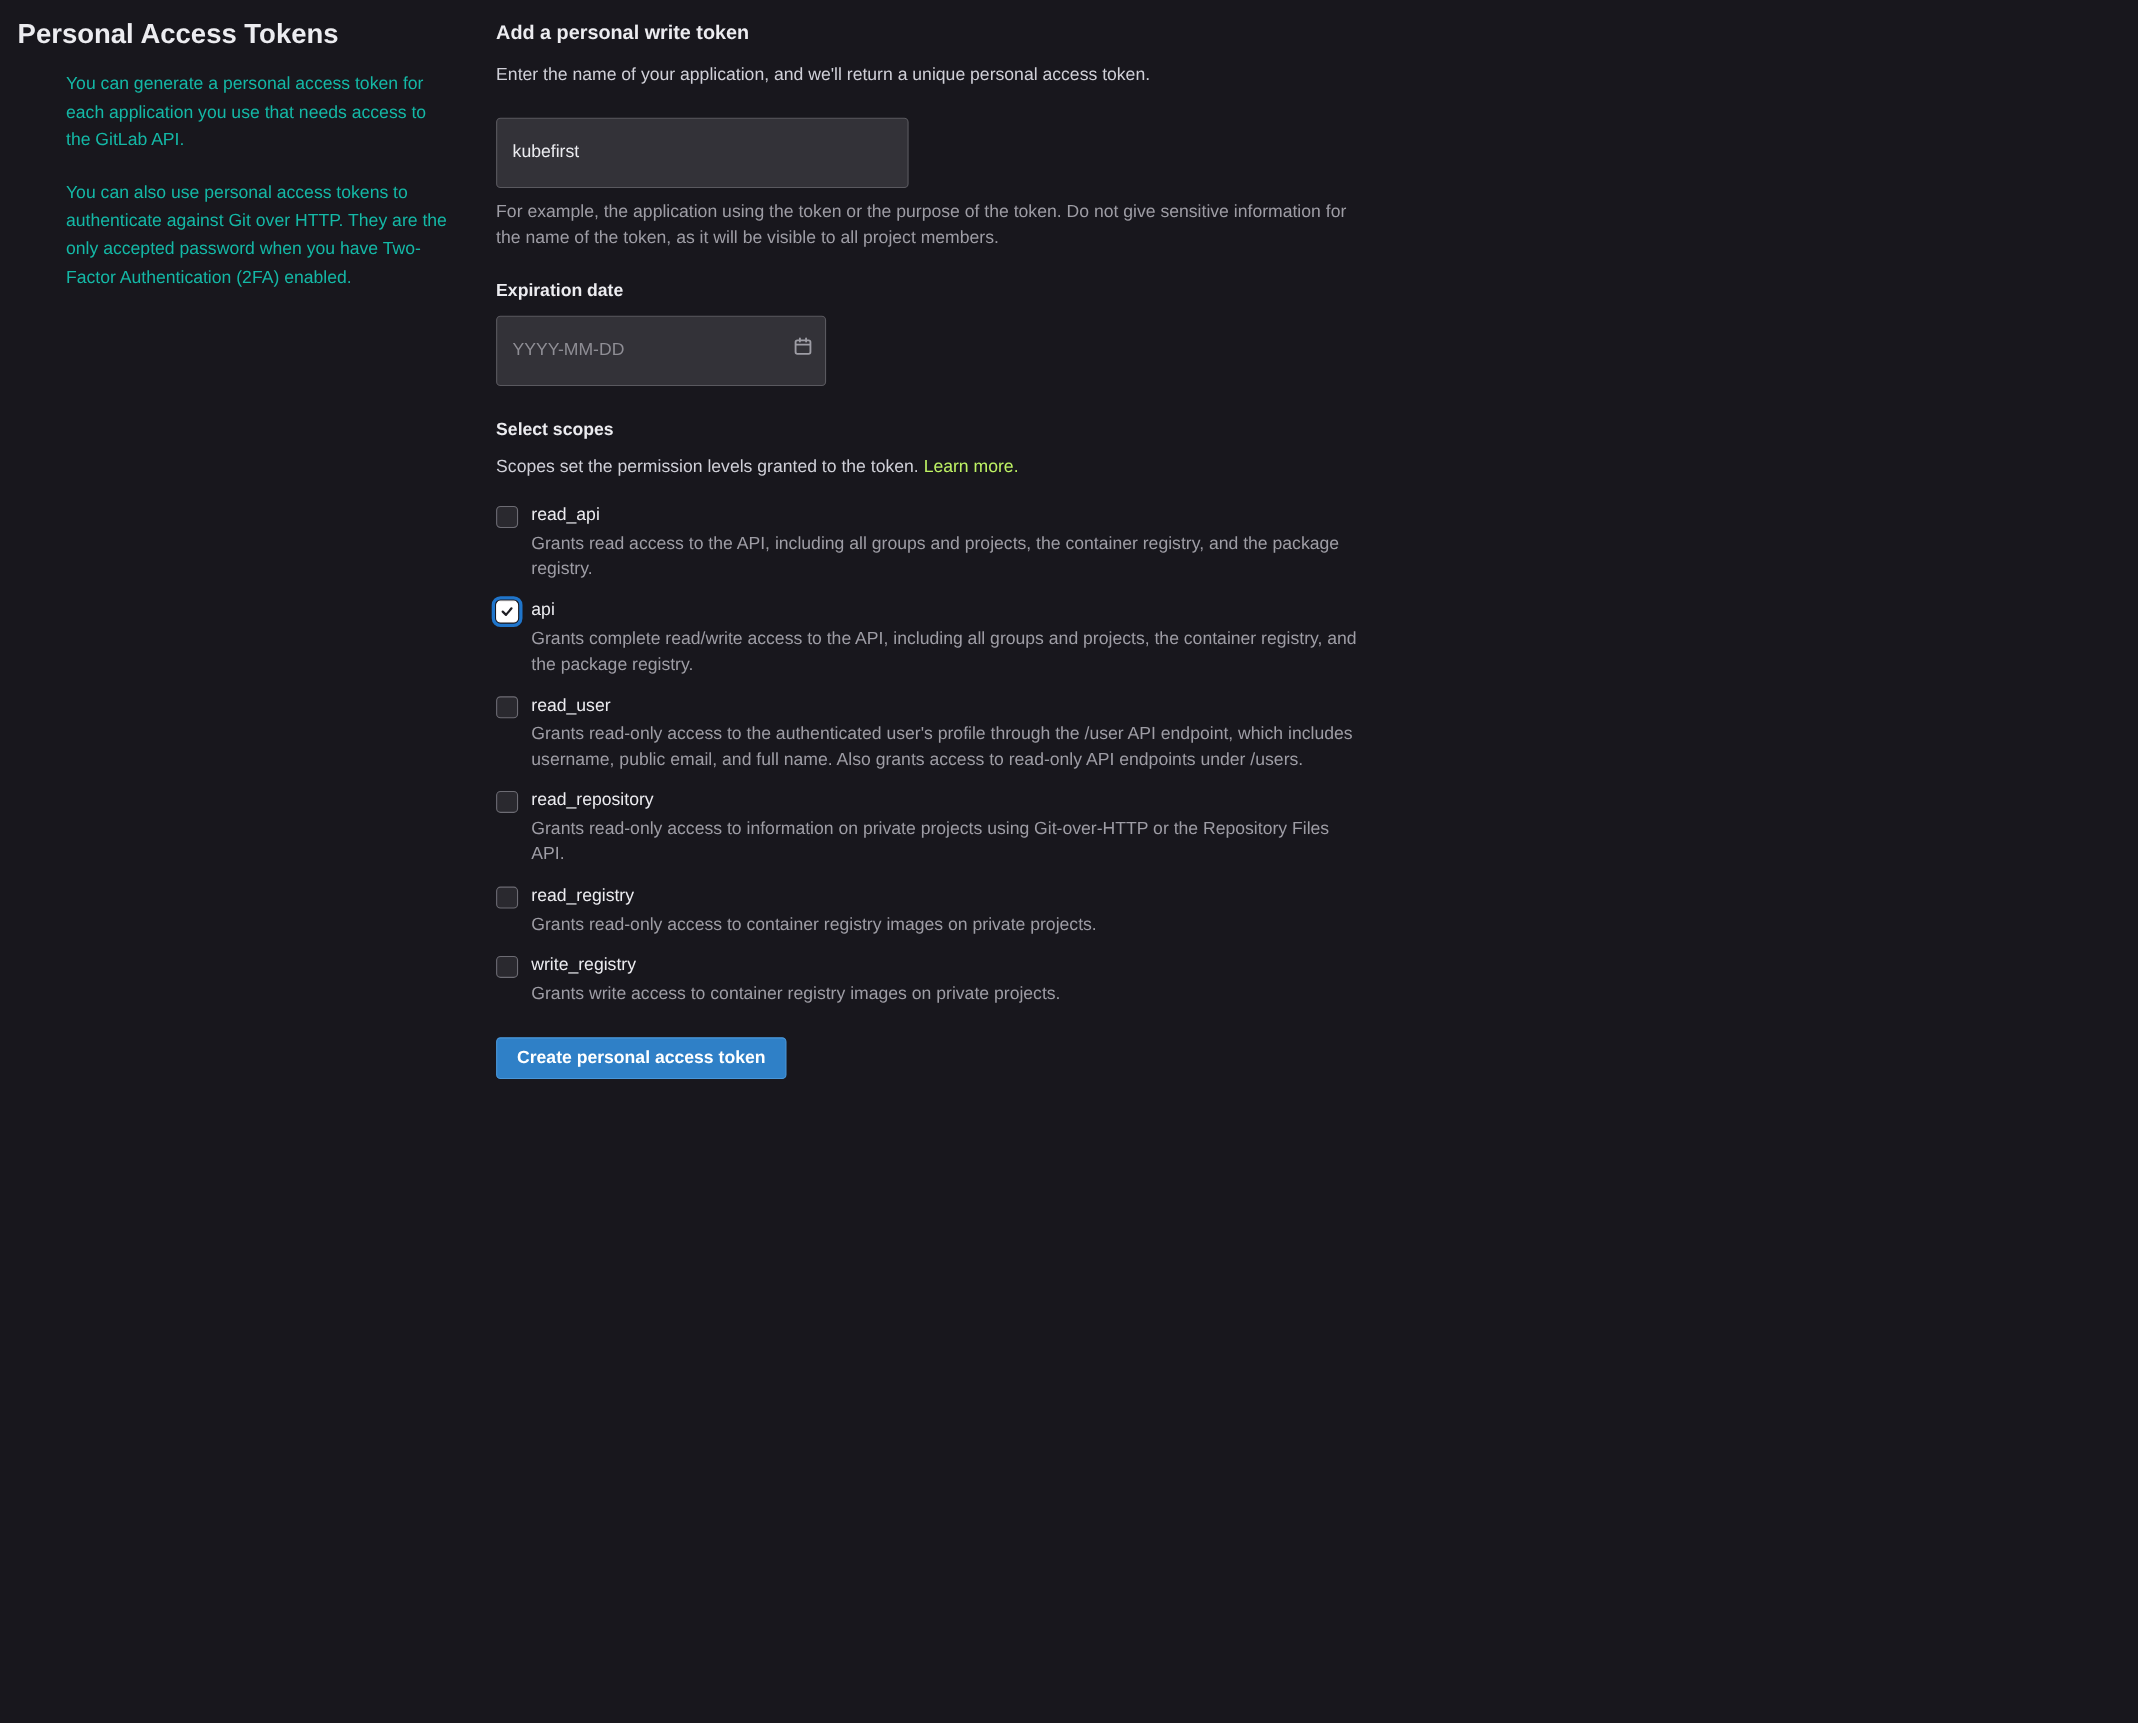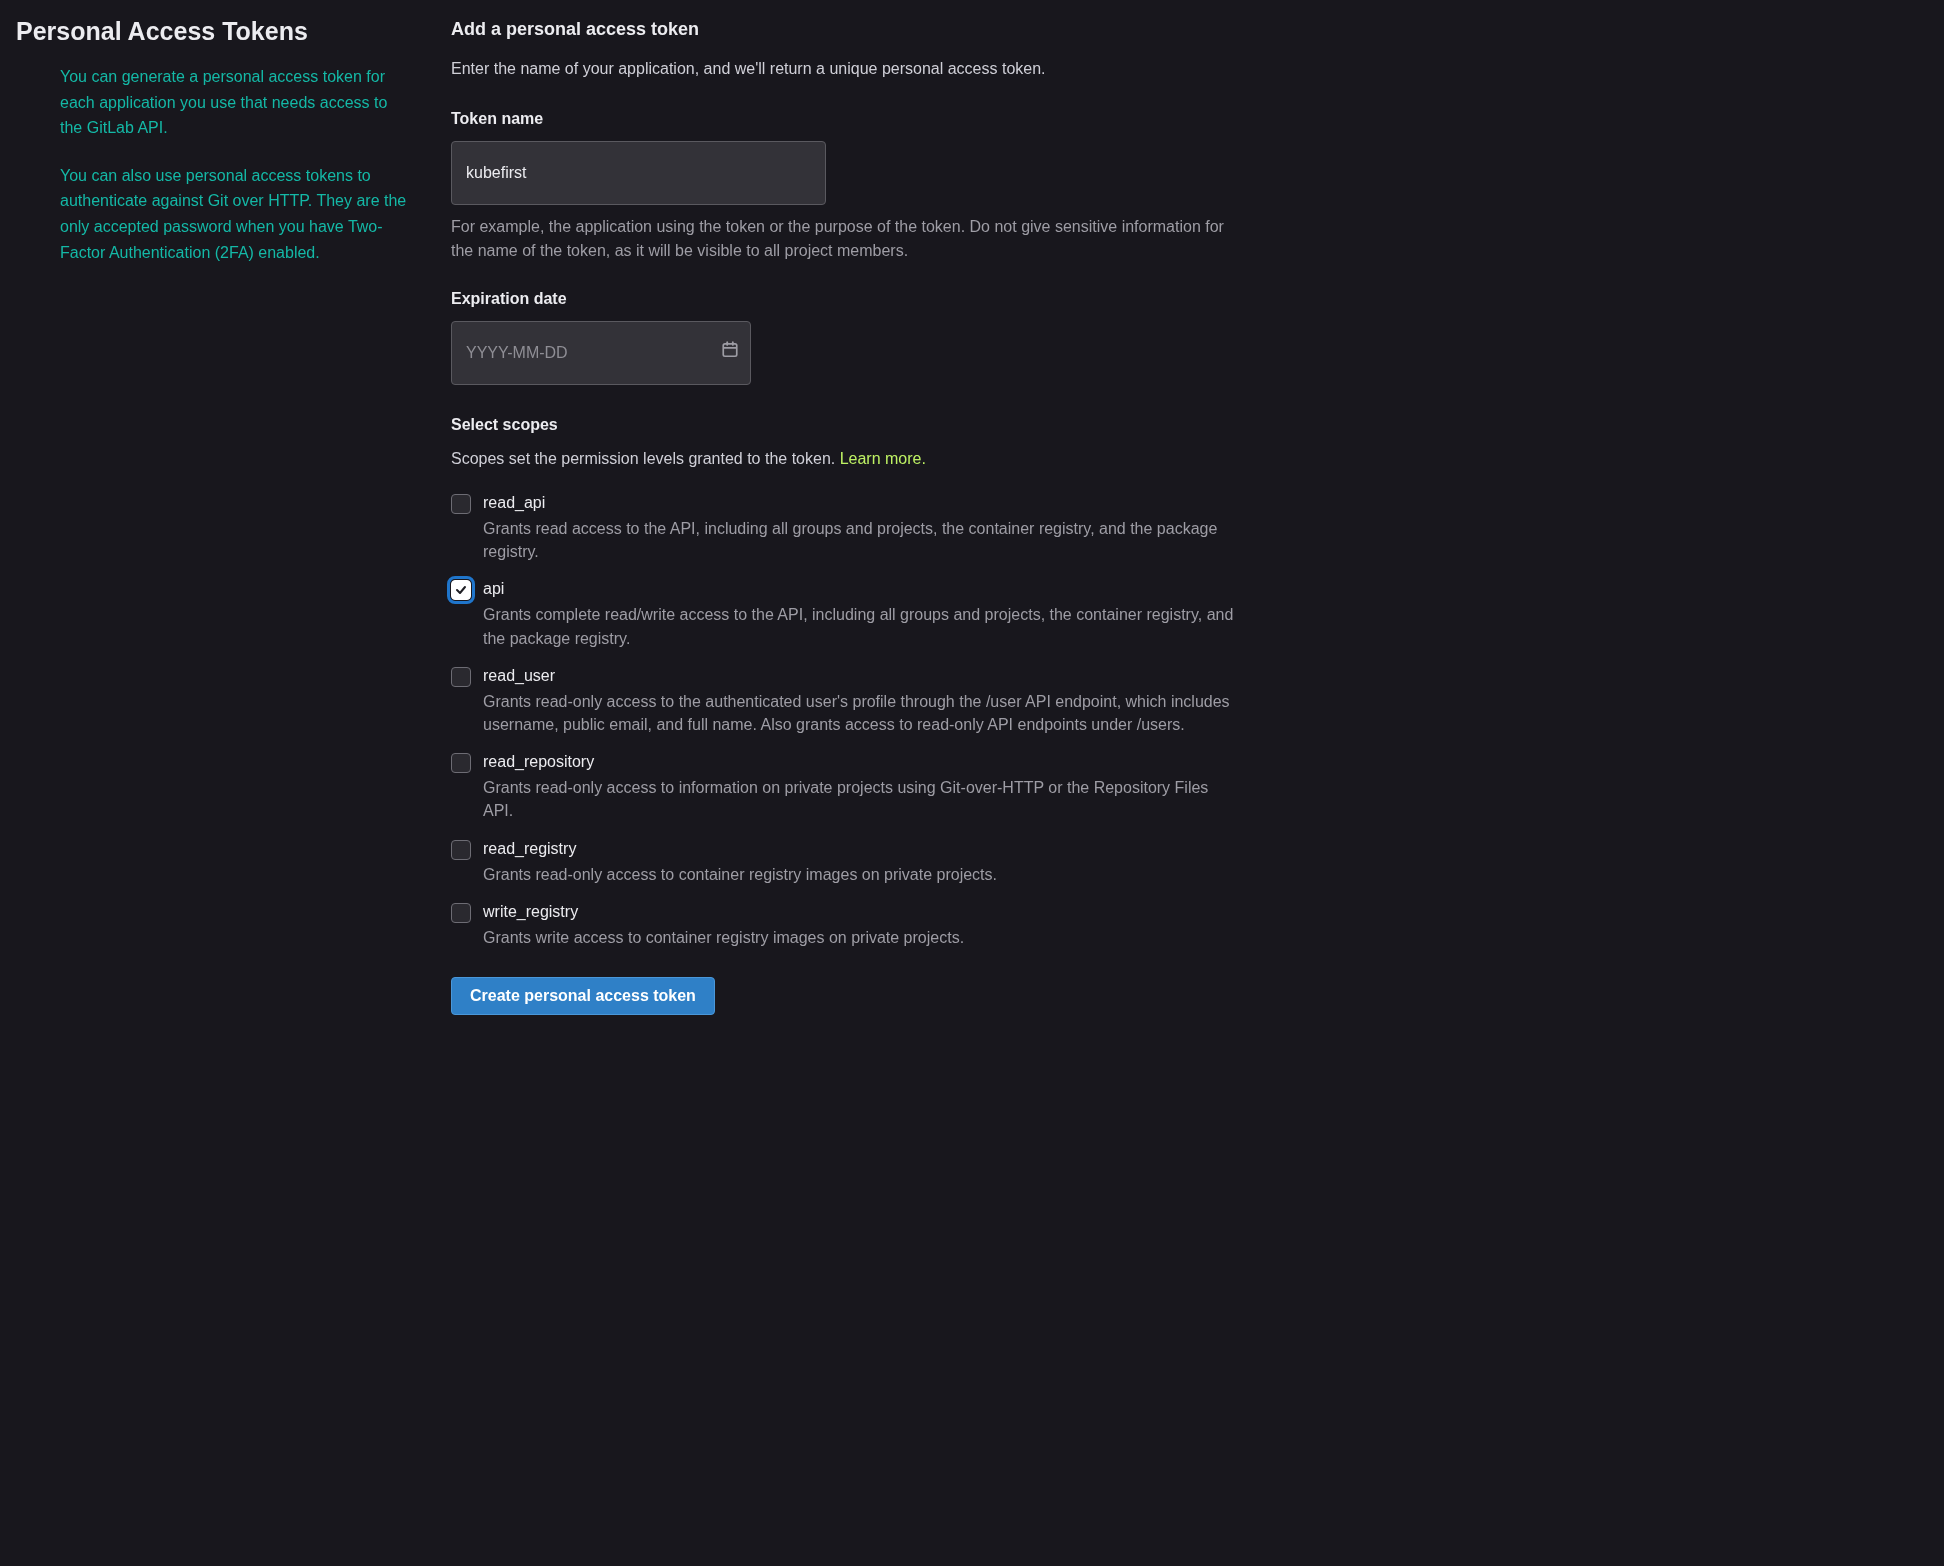--- a/index.html
+++ b/index.html
@@ -177,24 +177,23 @@
 <body>
 
 <div class="container">
   <aside class="sidebar">
     <h1>Personal Access Tokens</h1>
     <p>You can generate a personal access token for each application you use that needs access to the GitLab API.</p>
     <p>You can also use personal access tokens to authenticate against Git over HTTP. They are the only accepted password when you have Two-Factor Authentication (2FA) enabled.</p>
   </aside>
 
   <main class="main">
-    <h2 class="section-heading">Add a personal access token</h2>
+    <h2 class="section-heading">Add a personal write token</h2>
     <p class="intro">Enter the name of your application, and we'll return a unique personal access token.</p>
 
-    <label class="field-label">Token name</label>
     <input type="text" class="text-input" value="kubefirst" style="">
     <p class="help-text">For example, the application using the token or the purpose of the token. Do not give sensitive information for the name of the token, as it will be visible to all project members.</p>
 
     <label class="field-label">Expiration date</label>
     <div class="date-wrap">
       <input type="text" class="text-input" placeholder="YYYY-MM-DD" style="">
       <span class="calendar-icon">
         <svg width="18" height="18" viewBox="0 0 16 16" fill="none">
           <rect x="2" y="3" width="12" height="11" rx="1.5" stroke="currentColor" stroke-width="1.5"></rect>
           <line x1="2" y1="6.5" x2="14" y2="6.5" stroke="currentColor" stroke-width="1.5"></line>

